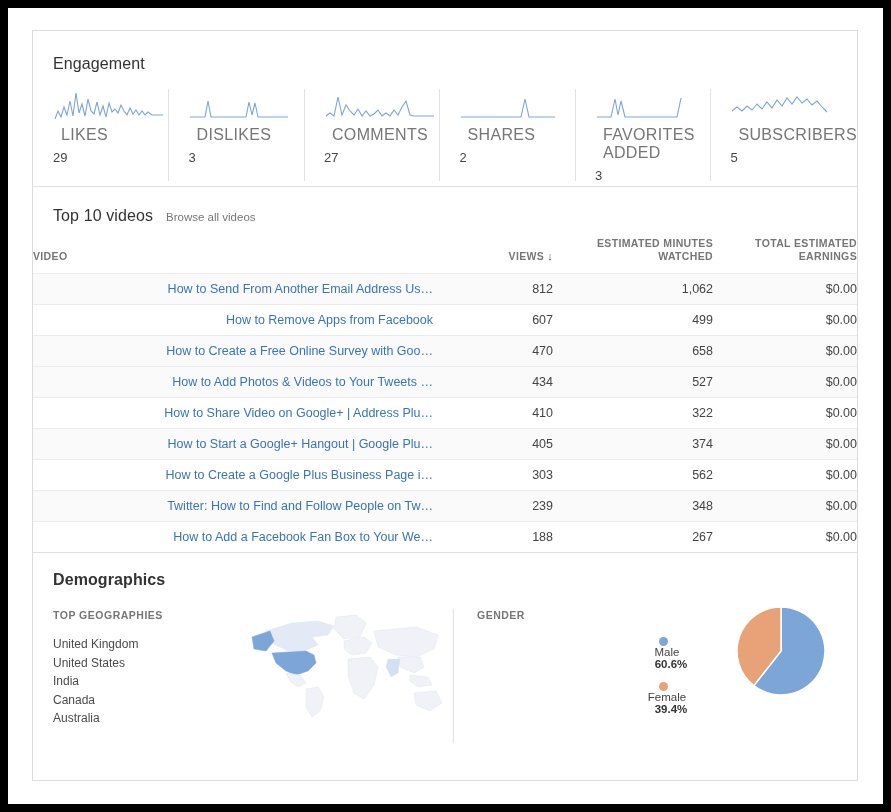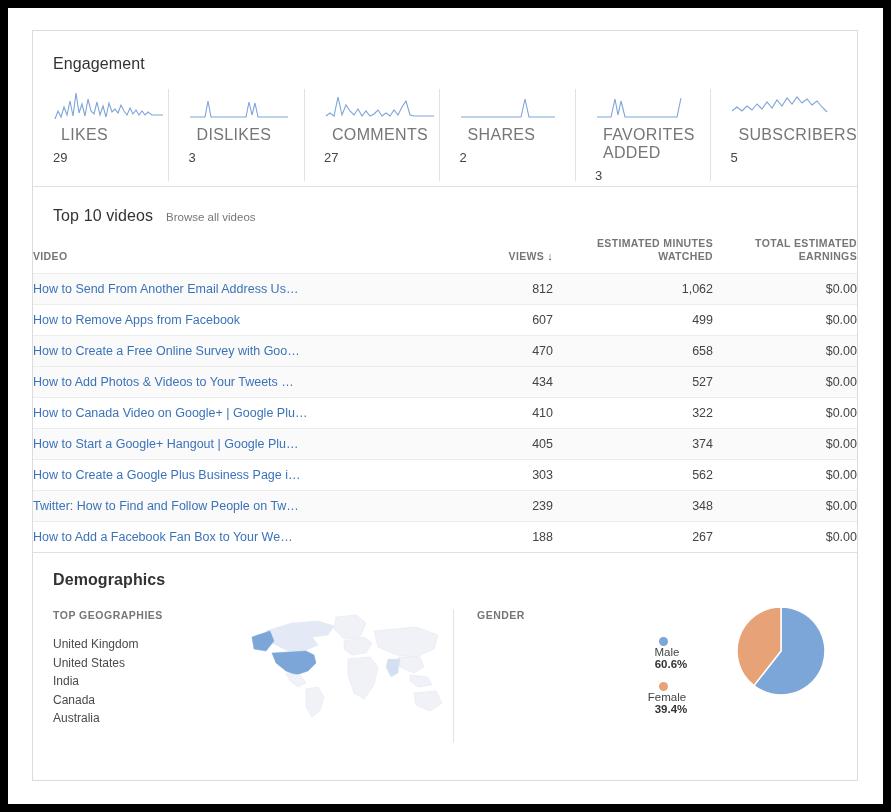--- a/index.html
+++ b/index.html
@@ -137,20 +137,21 @@
   th.c-views   { text-align: right; width: 120px; padding-right: 18px;}
   th.c-mins    { text-align: right; width: 160px; padding-right: 18px;}
   th.c-earn    { text-align: right; padding-right: 20px;}
   table.vids td {
     font-size: 12.5px;
     color: #444444;
     padding: 8px 0;
     border-top: 1px solid #ececec;
     height: 27px;
     box-sizing: border-box;
+    text-align: right;
   }
   td.c-video { padding-left: 20px; }
   td.c-views, td.c-mins { text-align: right; padding-right: 18px; }
   td.c-earn { text-align: right; padding-right: 20px; }
   tr.odd td { background: #fafafa; }
   .vlink {
     color: #3b73b9;
     text-decoration: none;
     font-size: 12.5px;
     cursor: pointer;
@@ -340,21 +341,21 @@
           <tr class="odd">
             <td class="c-video">
                 <span class="vlink">How to Add Photos &amp; Videos to Your Tweets …</span>
               </td>
             <td class="c-views">434</td>
             <td class="c-mins">527</td>
             <td class="c-earn">$0.00</td>
           </tr>
           <tr>
             <td class="c-video">
-                <span class="vlink">How to Canada Video on Google+ | Google Plu…</span>
+                <span class="vlink">How to Share Video on Google+ | Address Plu…</span>
               </td>
             <td class="c-views">410</td>
             <td class="c-mins">322</td>
             <td class="c-earn">$0.00</td>
           </tr>
           <tr class="odd">
             <td class="c-video">
                 <span class="vlink">How to Start a Google+ Hangout | Google Plu…</span>
               </td>
             <td class="c-views">405</td>

